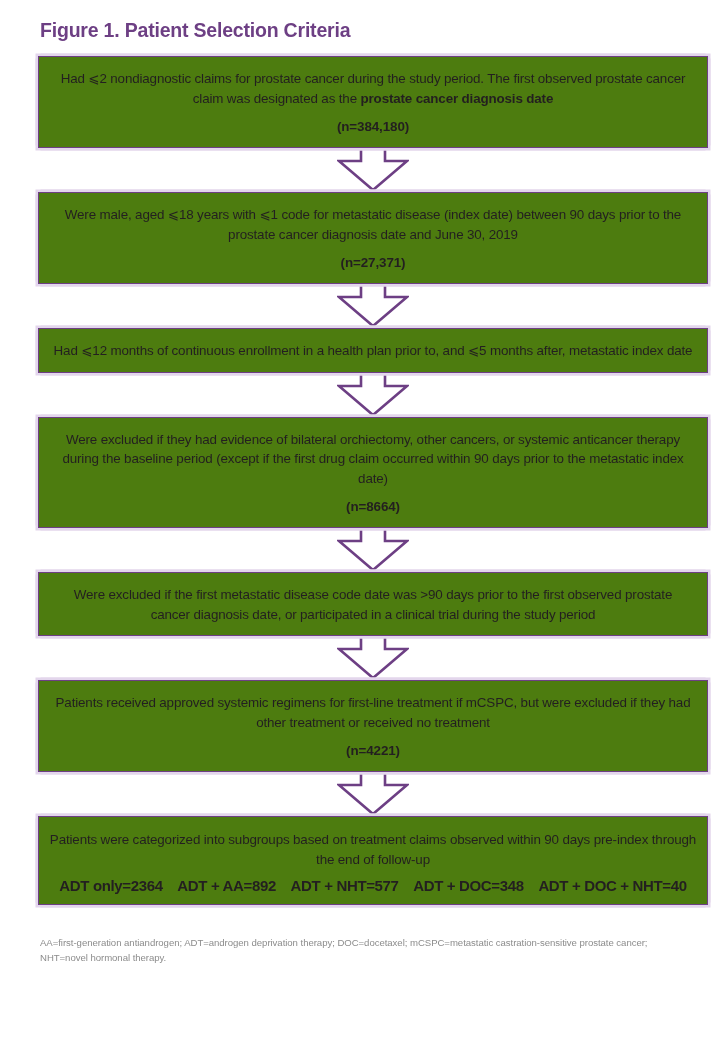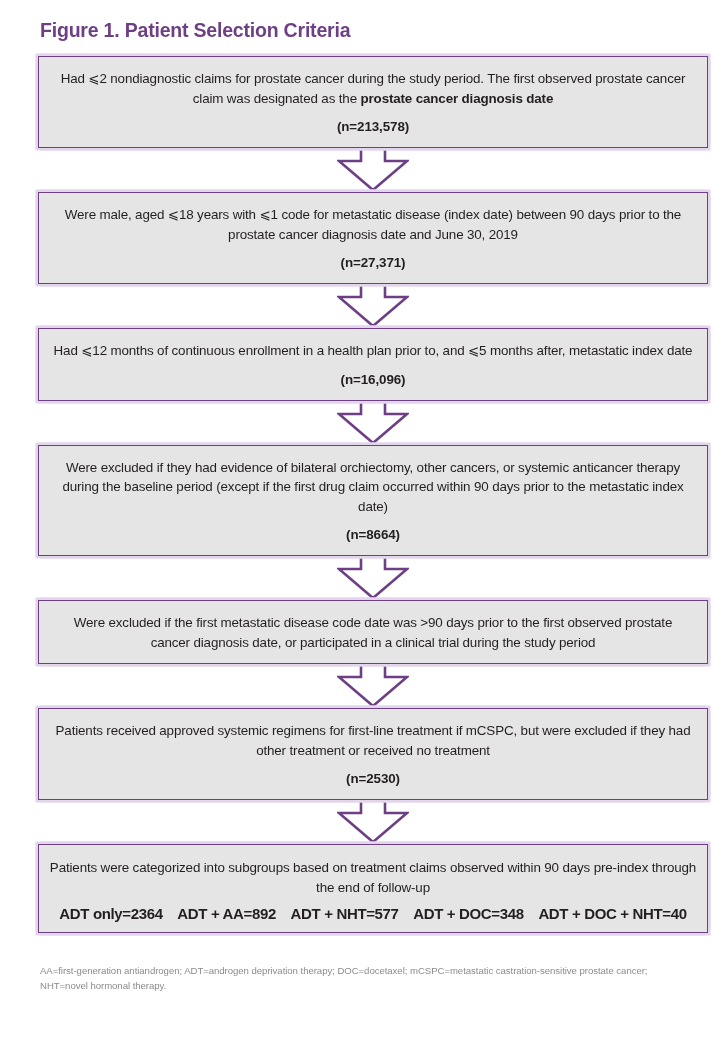--- a/index.html
+++ b/index.html
@@ -38,21 +38,21 @@
   .flow {
     position: relative;
     width: 670px;
   }
 
   
   .flow-box {
     position: relative;
     width: 670px;
     border: 1.6px solid #6d3f84;
-    background: #e5e5e5;
+    background: #4d7c0f;
     box-shadow: 2.5px 2.5px 0 0 #e3d6ec, -2.5px -2.5px 0 0 #e3d6ec,
                 2.5px -2.5px 0 0 #e3d6ec, -2.5px 2.5px 0 0 #e3d6ec;
     padding: 12px 14px 11px 14px;
     text-align: center;
   }
   .flow-box.tight {
     padding: 13px 10px 8px 10px;
   }
 
   .box-text {
@@ -104,21 +104,21 @@
 <body>
 
 <div class="figure-wrap">
 
   <div class="figure-title">Figure 1. Patient Selection Criteria</div>
 
   <div class="flow">
 
     <div class="flow-box">
       <p class="box-text"><span>Had ⩽2 nondiagnostic claims for prostate cancer during the study period. The first observed prostate cancer claim was designated as the </span><b>prostate cancer diagnosis date</b></p>
-      <p class="box-n">(n=213,578)</p>
+      <p class="box-n">(n=384,180)</p>
     </div>
 
     <div class="arrow">
       <svg width="72" height="44" viewBox="0 0 72 44">
         <path d="M24 0 L24 13 L2 13 L36 42 L70 13 L48 13 L48 0" fill="none" stroke="#6d3f84" stroke-width="2.6" stroke-linejoin="miter"></path>
       </svg>
     </div>
 
     <div class="flow-box">
       <p class="box-text">Were male, aged ⩽18 years with ⩽1 code for metastatic disease (index date) between 90 days prior to the prostate cancer diagnosis date and June 30, 2019</p>
@@ -126,21 +126,20 @@
     </div>
 
     <div class="arrow">
       <svg width="72" height="44" viewBox="0 0 72 44">
         <path d="M24 0 L24 13 L2 13 L36 42 L70 13 L48 13 L48 0" fill="none" stroke="#6d3f84" stroke-width="2.6" stroke-linejoin="miter"></path>
       </svg>
     </div>
 
     <div class="flow-box">
       <p class="box-text">Had ⩽12 months of continuous enrollment in a health plan prior to, and ⩽5 months after, metastatic index date</p>
-      <p class="box-n">(n=16,096)</p>
     </div>
 
     <div class="arrow">
       <svg width="72" height="44" viewBox="0 0 72 44">
         <path d="M24 0 L24 13 L2 13 L36 42 L70 13 L48 13 L48 0" fill="none" stroke="#6d3f84" stroke-width="2.6" stroke-linejoin="miter"></path>
       </svg>
     </div>
 
     <div class="flow-box">
       <p class="box-text">Were excluded if they had evidence of bilateral orchiectomy, other cancers, or systemic anticancer therapy during the baseline period (except if the first drug claim occurred within 90 days prior to the metastatic index date)</p>
@@ -158,21 +157,21 @@
     </div>
 
     <div class="arrow">
       <svg width="72" height="44" viewBox="0 0 72 44">
         <path d="M24 0 L24 13 L2 13 L36 42 L70 13 L48 13 L48 0" fill="none" stroke="#6d3f84" stroke-width="2.6" stroke-linejoin="miter"></path>
       </svg>
     </div>
 
     <div class="flow-box">
       <p class="box-text">Patients received approved systemic regimens for first-line treatment if mCSPC, but were excluded if they had other treatment or received no treatment</p>
-      <p class="box-n">(n=2530)</p>
+      <p class="box-n">(n=4221)</p>
     </div>
 
     <div class="arrow">
       <svg width="72" height="44" viewBox="0 0 72 44">
         <path d="M24 0 L24 13 L2 13 L36 42 L70 13 L48 13 L48 0" fill="none" stroke="#6d3f84" stroke-width="2.6" stroke-linejoin="miter"></path>
       </svg>
     </div>
 
     <div class="flow-box tight">
       <p class="box-text">Patients were categorized into subgroups based on treatment claims observed within 90 days pre-index through the end of follow-up</p>

